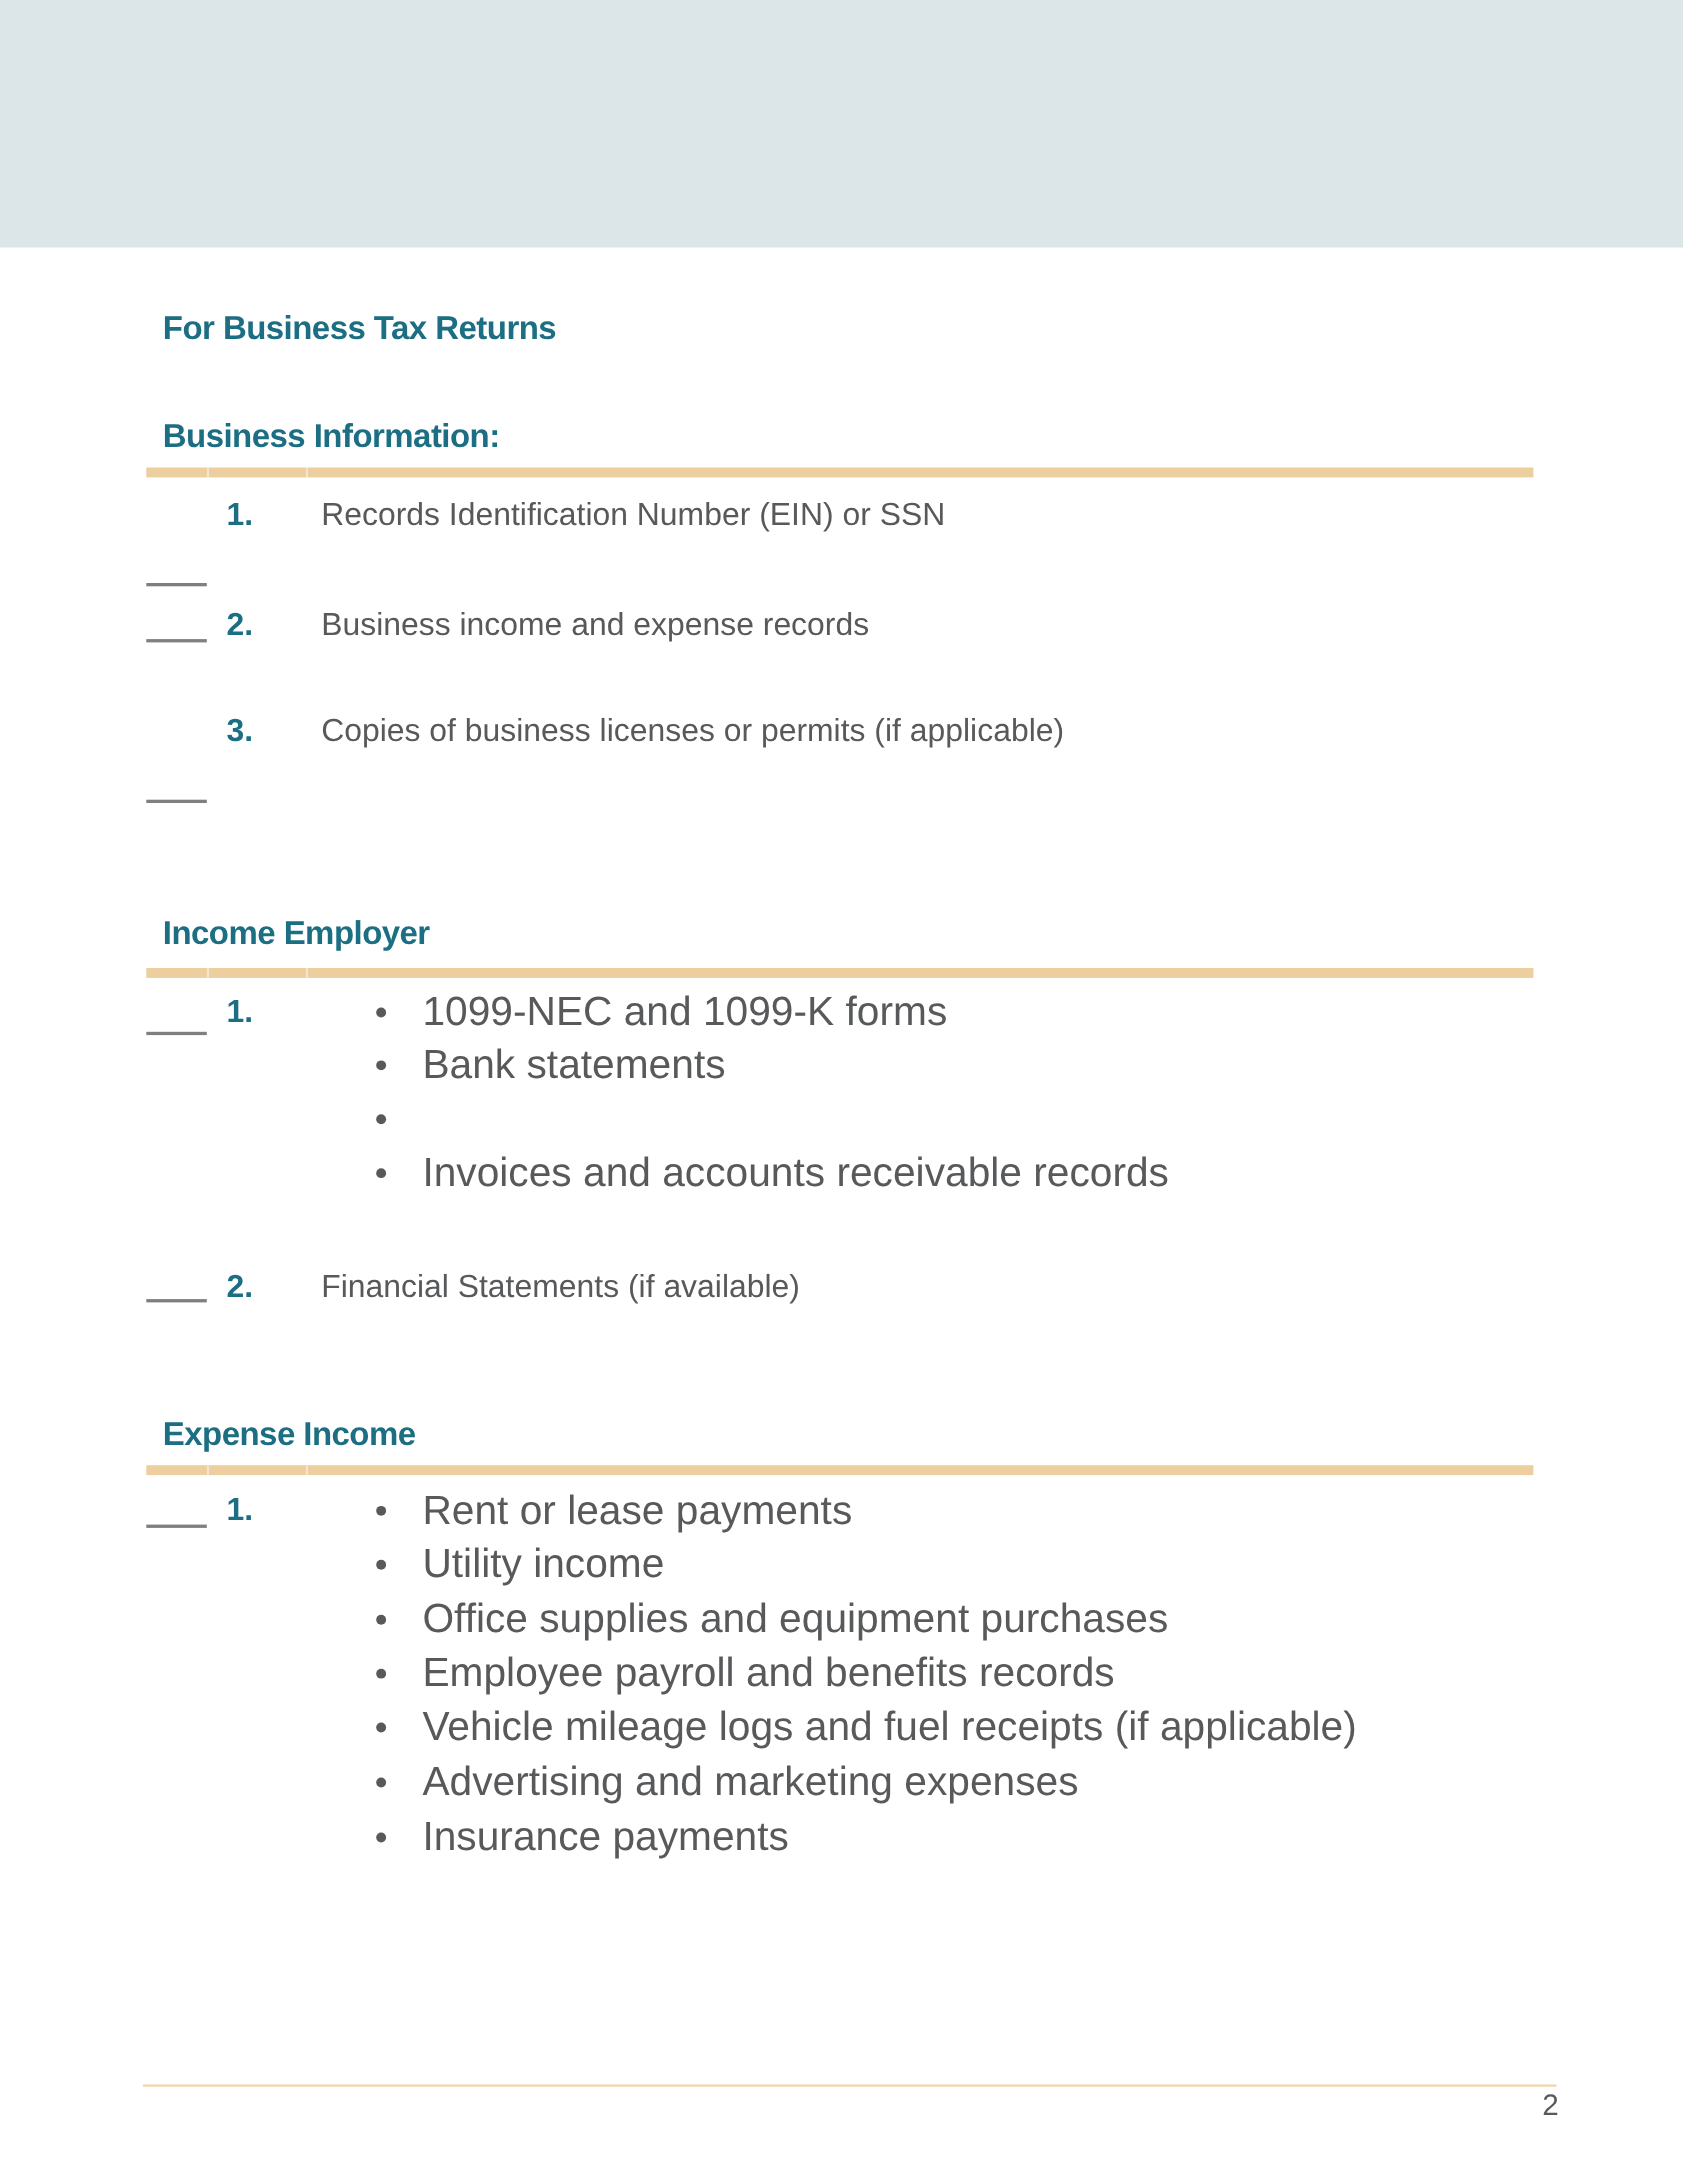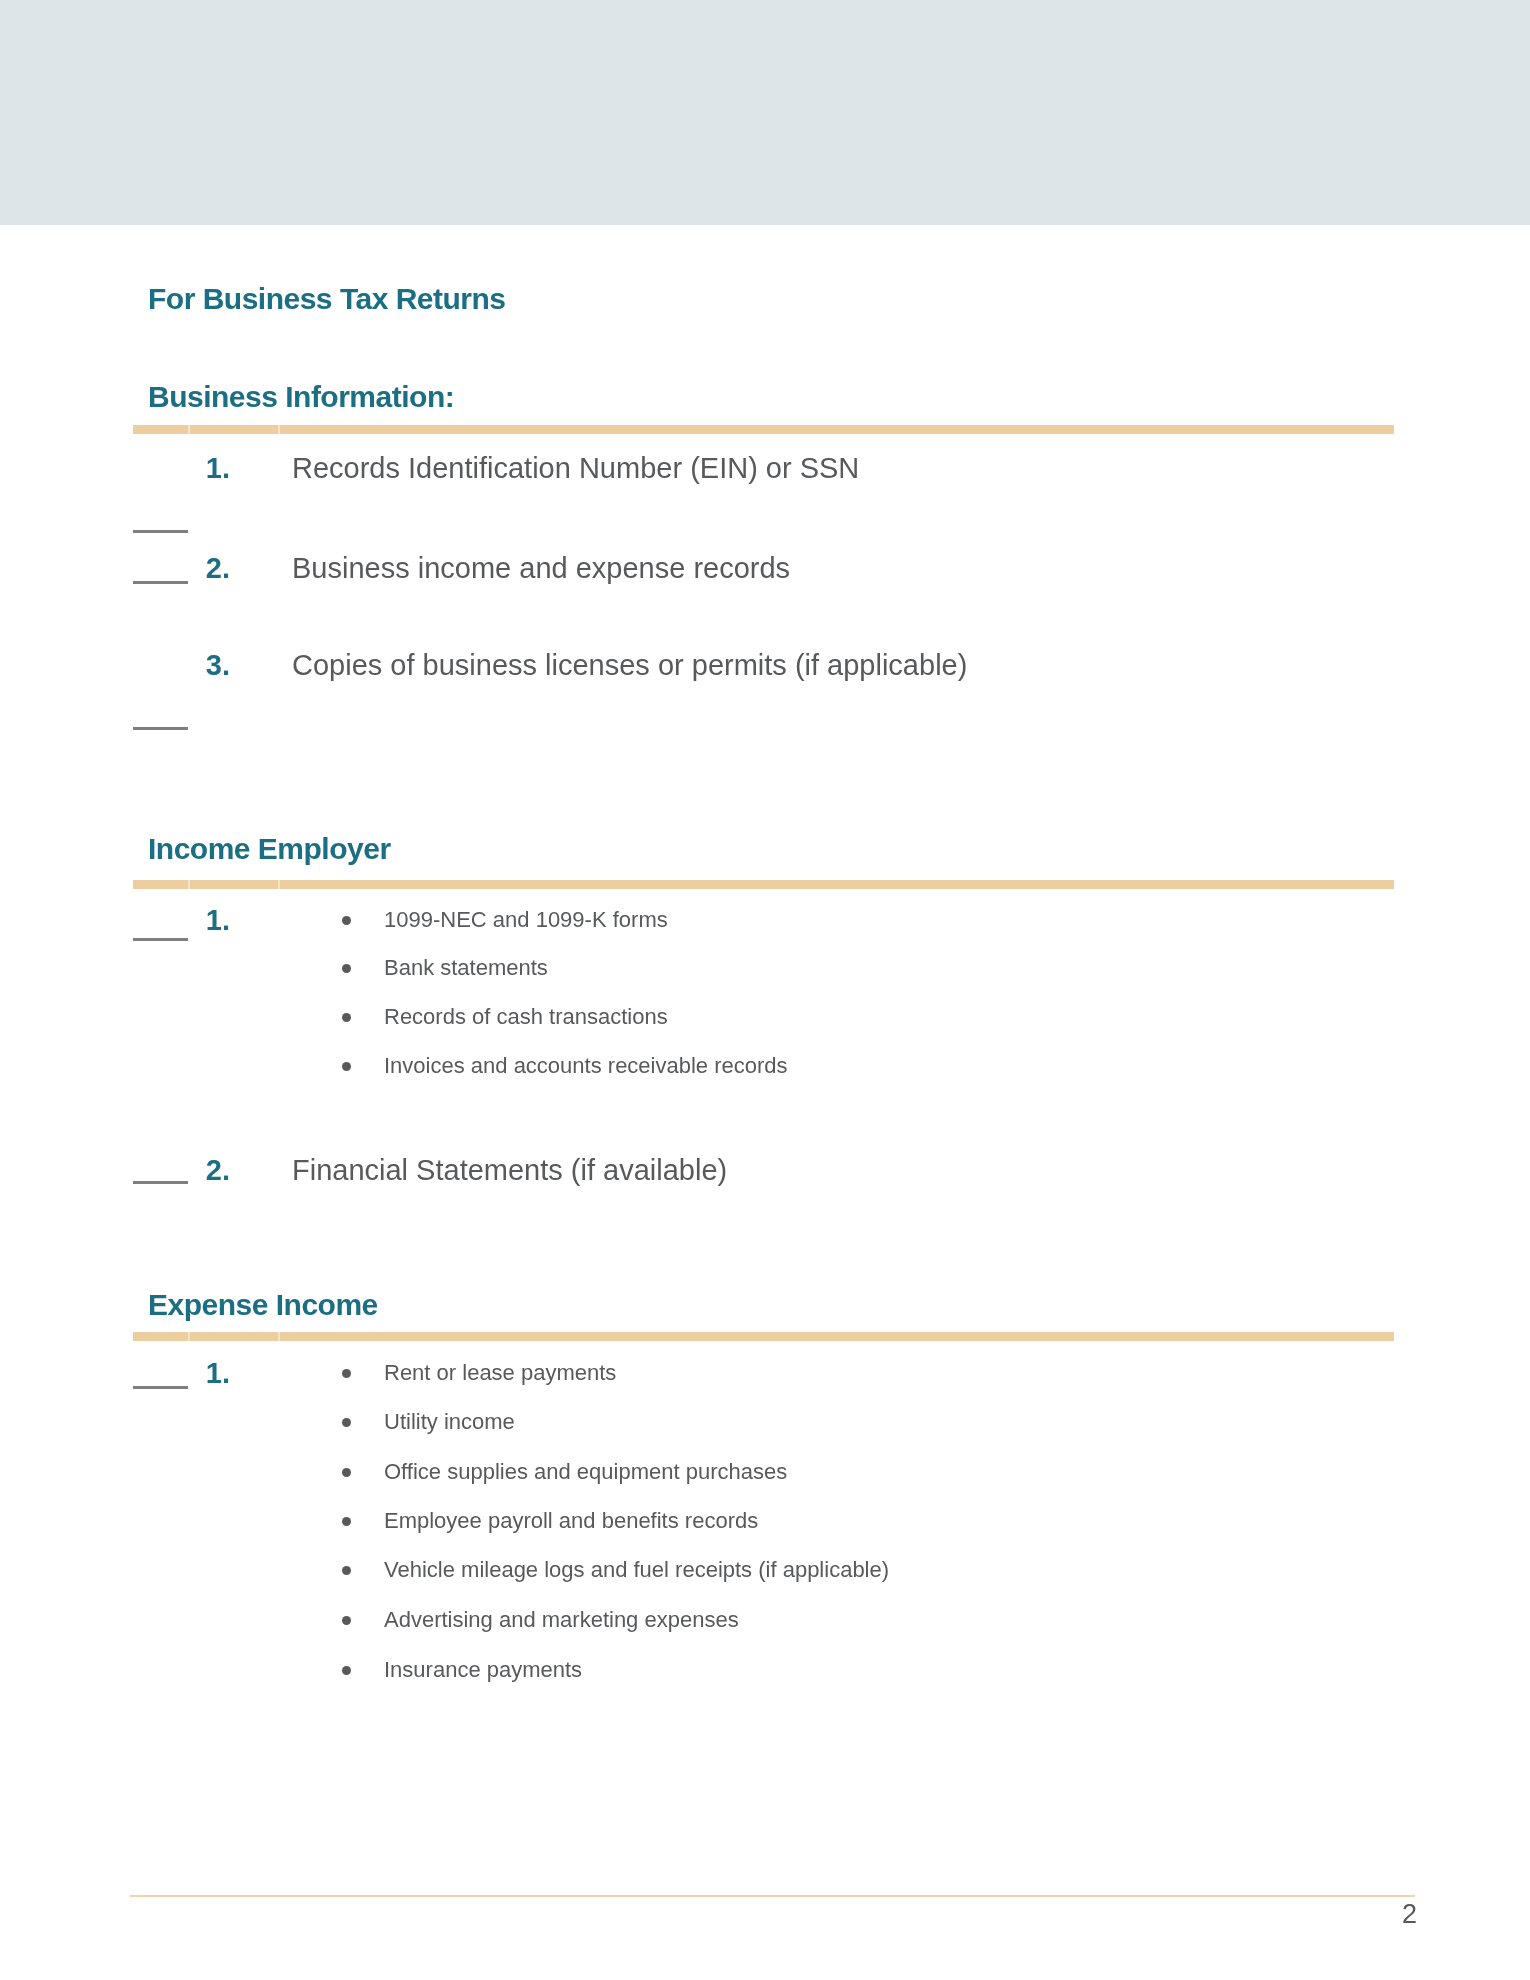--- a/index.html
+++ b/index.html
@@ -68,21 +68,21 @@
     align-items: center;
   }
   .bullet-row .dot {
     width: 9px; height: 9px;
     border-radius: 50%;
     background: var(--body-text, #58595b);
     margin-right: 33px;
     flex: none;
   }
   .bullet-row .btext {
-    font-size: 22px;
+    font-size: 37px;
     line-height: 36px;
     color: var(--body-text, #58595b);
     white-space: nowrap;
   }
   .blank {
     position: absolute;
     left: 133px;
     width: 55px;
     height: 3px;
     background: var(--blank-line, #7f7f7f);
@@ -140,21 +140,20 @@
 <div class="bullet-row" style="top:902px">
   <span class="dot"></span>
   <span class="btext">1099-NEC and 1099-K forms</span>
 </div>
 <div class="bullet-row" style="top:950px">
   <span class="dot"></span>
   <span class="btext">Bank statements</span>
 </div>
 <div class="bullet-row" style="top:999px">
   <span class="dot"></span>
-  <span class="btext">Records of cash transactions</span>
 </div>
 <div class="bullet-row" style="top:1048px">
   <span class="dot"></span>
   <span class="btext">Invoices and accounts receivable records</span>
 </div>
 
 <span class="num" style="top:1152px">2.</span>
 <span class="itext" style="top:1152px">Financial Statements (if available)</span>
 <div class="blank" style="top:1181px"></div>
 

